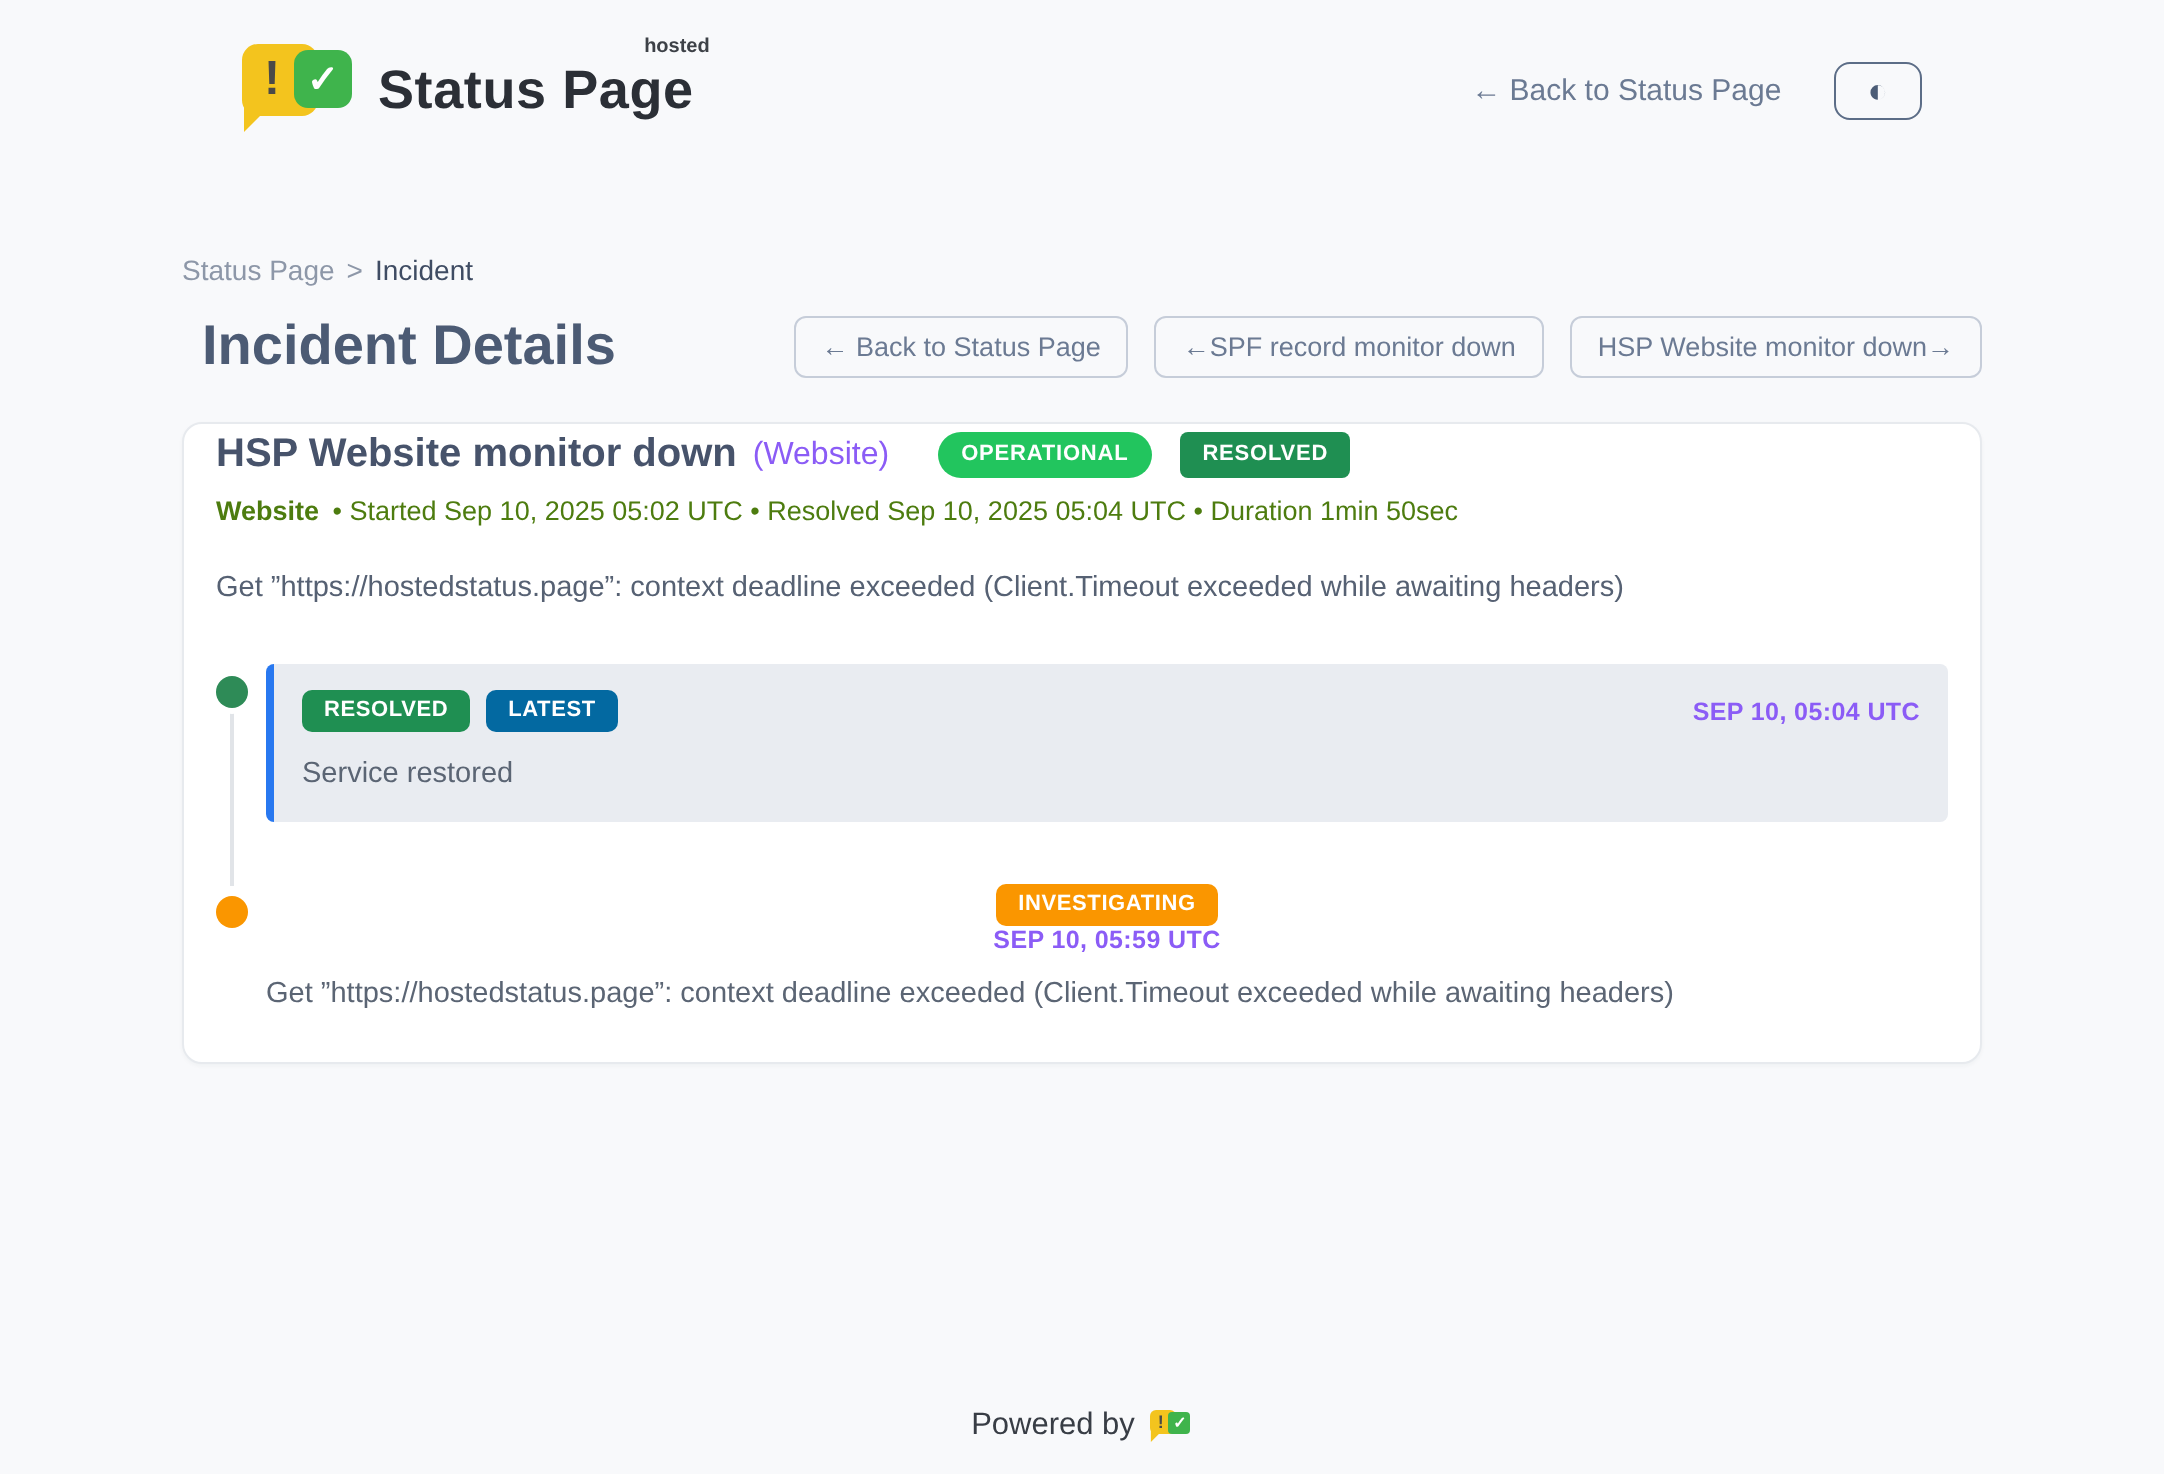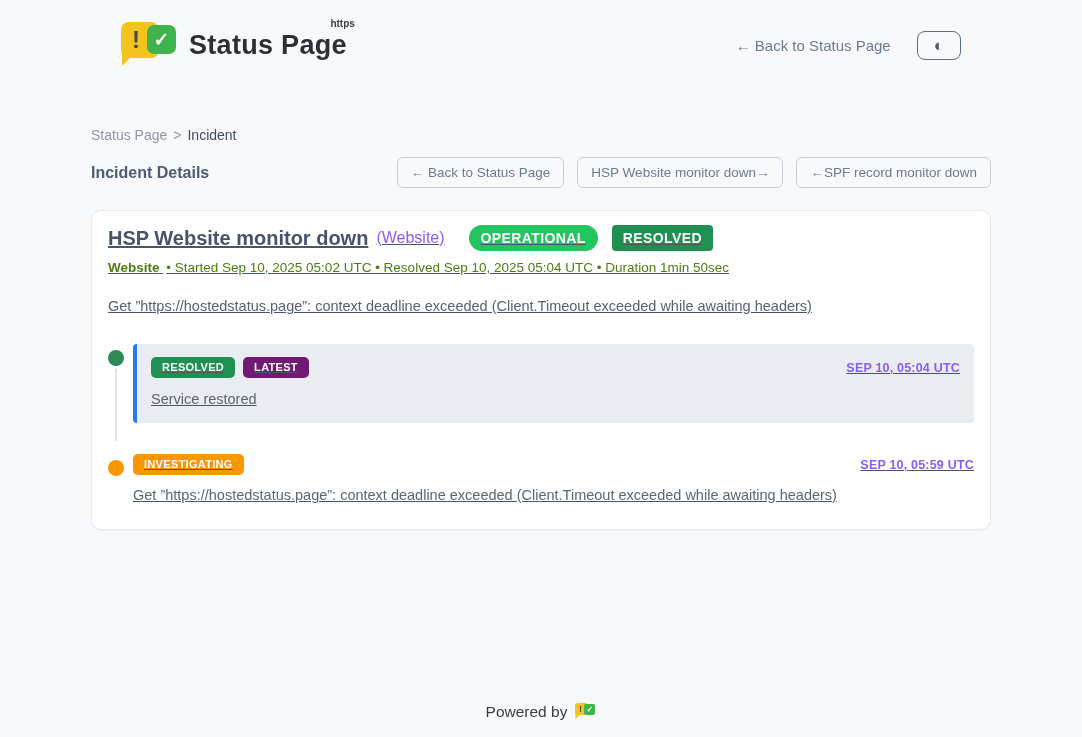--- a/index.html
+++ b/index.html
@@ -51,42 +51,41 @@
   }
 
   
   .breadcrumb { margin-top: 51px; font-size: 14px; color: #8d97a8; }
   .breadcrumb .sep { margin: 0 6px; }
   .breadcrumb .current { color: #3f4c63; font-weight: 400; }
   .title-row {
     display: flex; align-items: center; justify-content: space-between;
     margin-top: 14px;
   }
-  .page-title { font-size: 16px; font-weight: 700; color: #4c5b74; }
+  .page-title { font-size: 28px; font-weight: 700; color: #4c5b74; margin-left: 10px; }
   .nav-btns { display: flex; gap: 13px; }
   .nav-btn {
     border: 1px solid #c6cdd9; background: transparent; border-radius: 6px;
     padding: 7px 13px; font-size: 13.5px; color: #6b7a93; cursor: pointer;
     font-family: "Liberation Sans", sans-serif;
   }
 
   
   .card {
     margin-top: 22px; background: #ffffff;
     border: 1px solid #e7eaee; border-radius: 10px;
     box-shadow: 0 1px 2px rgba(30,40,60,0.04);
-    padding: 14px 16px 26px 16px;
-    text-decoration: underline;
+    padding: 4px 16px 26px 16px;
   }
   .card-title-row { display: flex; align-items: center; gap: 8px; }
   .incident-title { font-size: 20px; font-weight: 700; color: #47536b; }
   .incident-component { font-size: 16px; font-weight: 500; color: #8b5cf6; }
   .badge {
     display: inline-block; color: #fff; font-weight: 700;
-    font-size: 14px; letter-spacing: 0.4px; line-height: 1;
+    font-size: 11px; letter-spacing: 0.4px; line-height: 1;
   }
   .badge-operational {
     background: #22c55e; border-radius: 999px; padding: 6px 12px; margin-left: 16px;
   }
   .badge-resolved-hdr { background: #1f8f52; border-radius: 4px; padding: 6px 11px; margin-left: 6px; }
   .meta { margin-top: 9px; font-size: 13.5px; color: #4d7c0f; }
   .meta .meta-comp { font-weight: 700; }
   .meta .meta-rest { margin-left: 3px; }
   .description { margin-top: 23px; font-size: 14.5px; color: #566173; }
 
@@ -109,31 +108,31 @@
     background: #e9ecf1; border-left: 4px solid #2878f0; border-radius: 4px;
     padding: 13px 14px 16px 14px;
   }
   .tl-head { display: flex; align-items: center; justify-content: space-between; }
   .tl-badges { display: flex; gap: 8px; }
   .tl-badge {
     display: inline-block; color: #fff; font-weight: 700; font-size: 11px;
     letter-spacing: 0.3px; line-height: 1; padding: 5px 11px; border-radius: 5px;
   }
   .tl-badge.green { background: #1f8f52; }
-  .tl-badge.blue { background: #701a75; }
+  .tl-badge.blue { background: #0369a1; }
   .tl-badge.orange { background: #fa9600; }
   .tl-time { font-size: 12.5px; font-weight: 700; color: #8b5cf6; letter-spacing: 0.2px; }
   .tl-msg { margin-top: 13px; font-size: 14.5px; color: #5b6574; }
-  .tl-item.plain .tl-head { padding-right: 0; }
+  .tl-item.plain .tl-head { padding-right: 0; flex-direction: column; }
   .tl-item.plain .tl-msg { margin-top: 12px; }
 
   
   .footer { margin-top: 172px; text-align: center; }
   .powered {
-    display: inline-flex; align-items: center; gap: 8px;
+    display: inline-flex; gap: 8px;
     font-size: 15.5px; color: #383d45; font-weight: 400;
   }
   .mini-logo { position: relative; width: 21px; height: 19px; display: inline-block; }
   .mini-bubble {
     position: absolute; left: 0; top: 1px; width: 13px; height: 12px;
     background: #f3c41e; border-radius: 3px;
     display: flex; align-items: center; justify-content: center;
   }
   .mini-bubble::after {
     content: ""; position: absolute; left: 0; bottom: -4px;
@@ -157,41 +156,41 @@
       <div class="logo-icon">
         <div class="bubble">
           <span class="excl">!</span>
         </div>
         <div class="check-sq">
           <span>✓</span>
         </div>
       </div>
       <div class="brand-wrap">
         <span class="brand">Status Page</span>
-        <span class="brand-sup">https</span>
+        <span class="brand-sup">hosted</span>
       </div>
     </div>
     <div class="header-right">
       <a class="back-link">← Back to Status Page</a>
       <button class="theme-btn"><span>◐</span></button>
     </div>
   </div>
 </header>
 
 <main class="container">
   <nav class="breadcrumb">
     <span class="root">Status Page</span><span class="sep">&gt;</span><span class="current">Incident</span>
   </nav>
 
   <div class="title-row">
     <h1 class="page-title">Incident Details</h1>
     <div class="nav-btns">
       <button class="nav-btn">← Back to Status Page</button>
+      <button class="nav-btn">←SPF record monitor down</button>
       <button class="nav-btn">HSP Website monitor down→</button>
-      <button class="nav-btn">←SPF record monitor down</button>
     </div>
   </div>
 
   <section class="card">
     <div class="card-title-row">
       <span class="incident-title">HSP Website monitor down</span>
       <span class="incident-component">(Website)</span>
       <span class="badge badge-operational">OPERATIONAL</span>
       <span class="badge badge-resolved-hdr">RESOLVED</span>
     </div>

